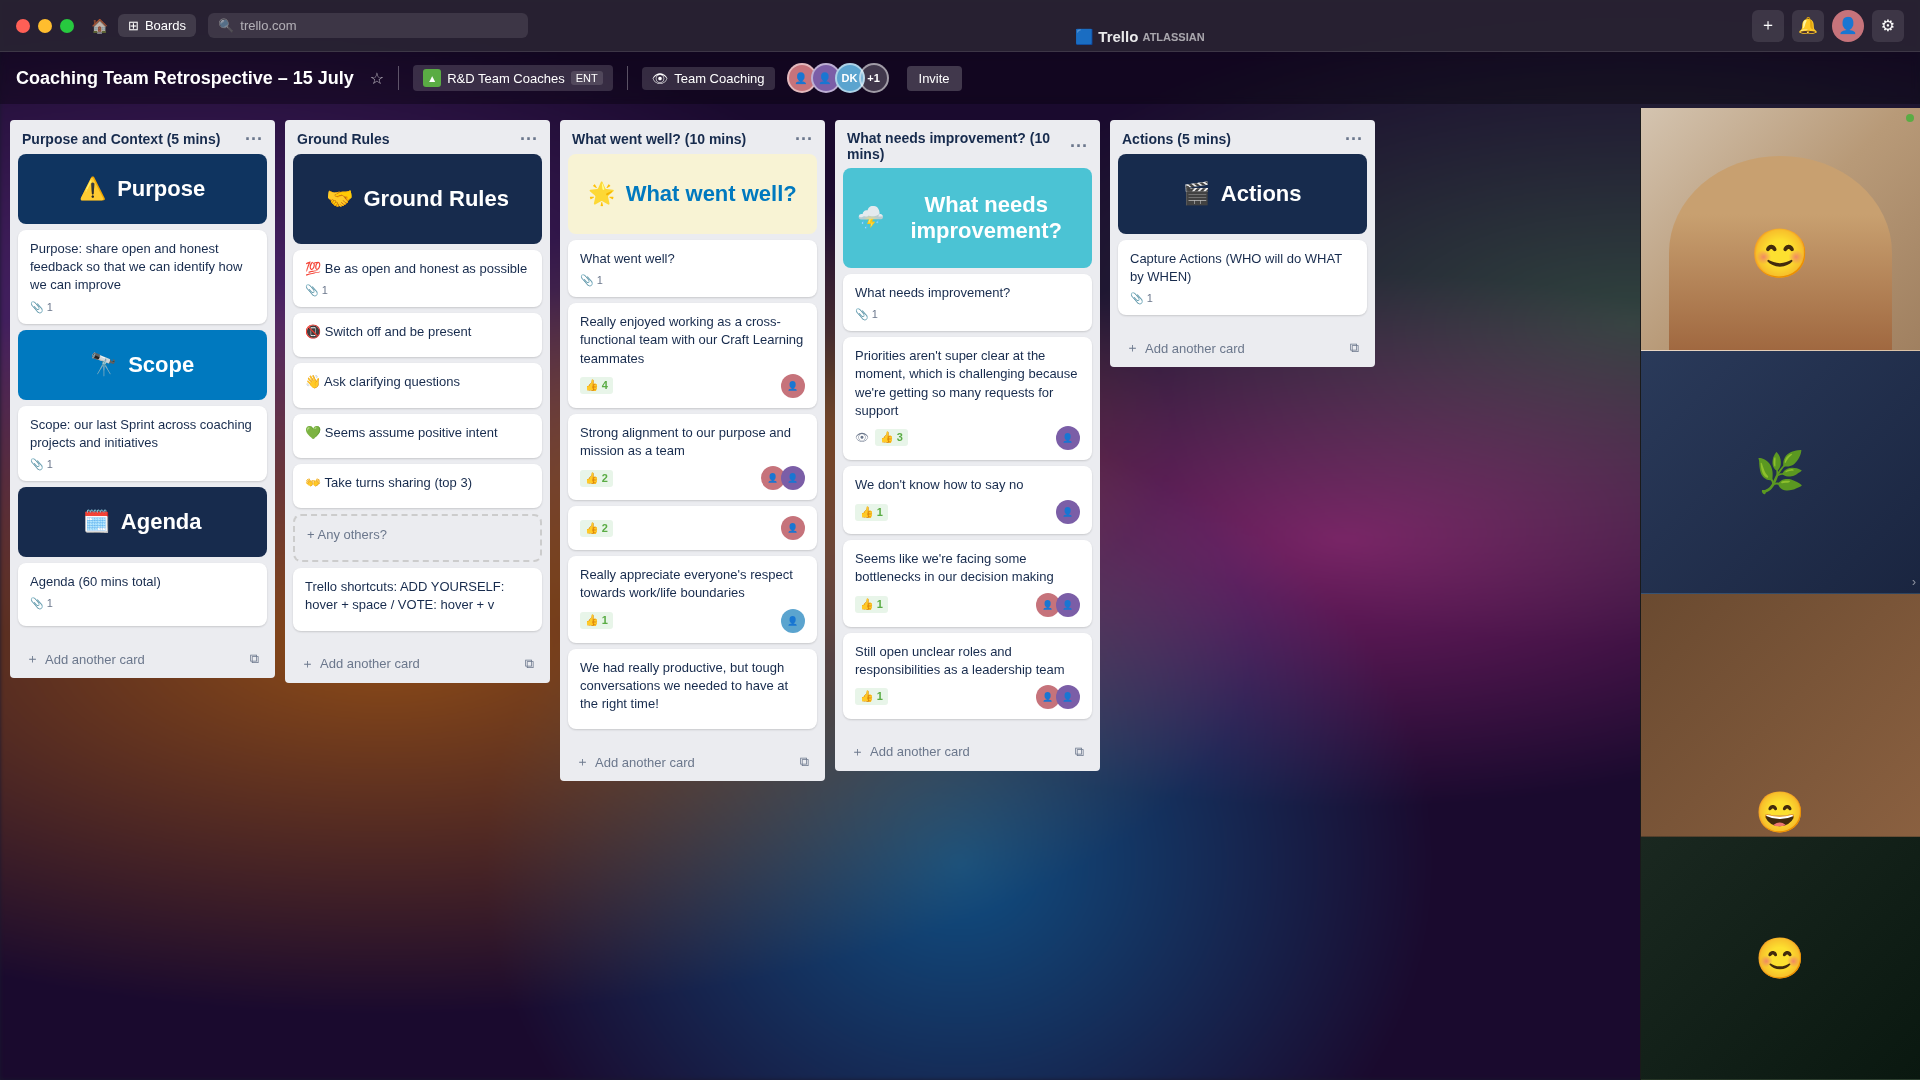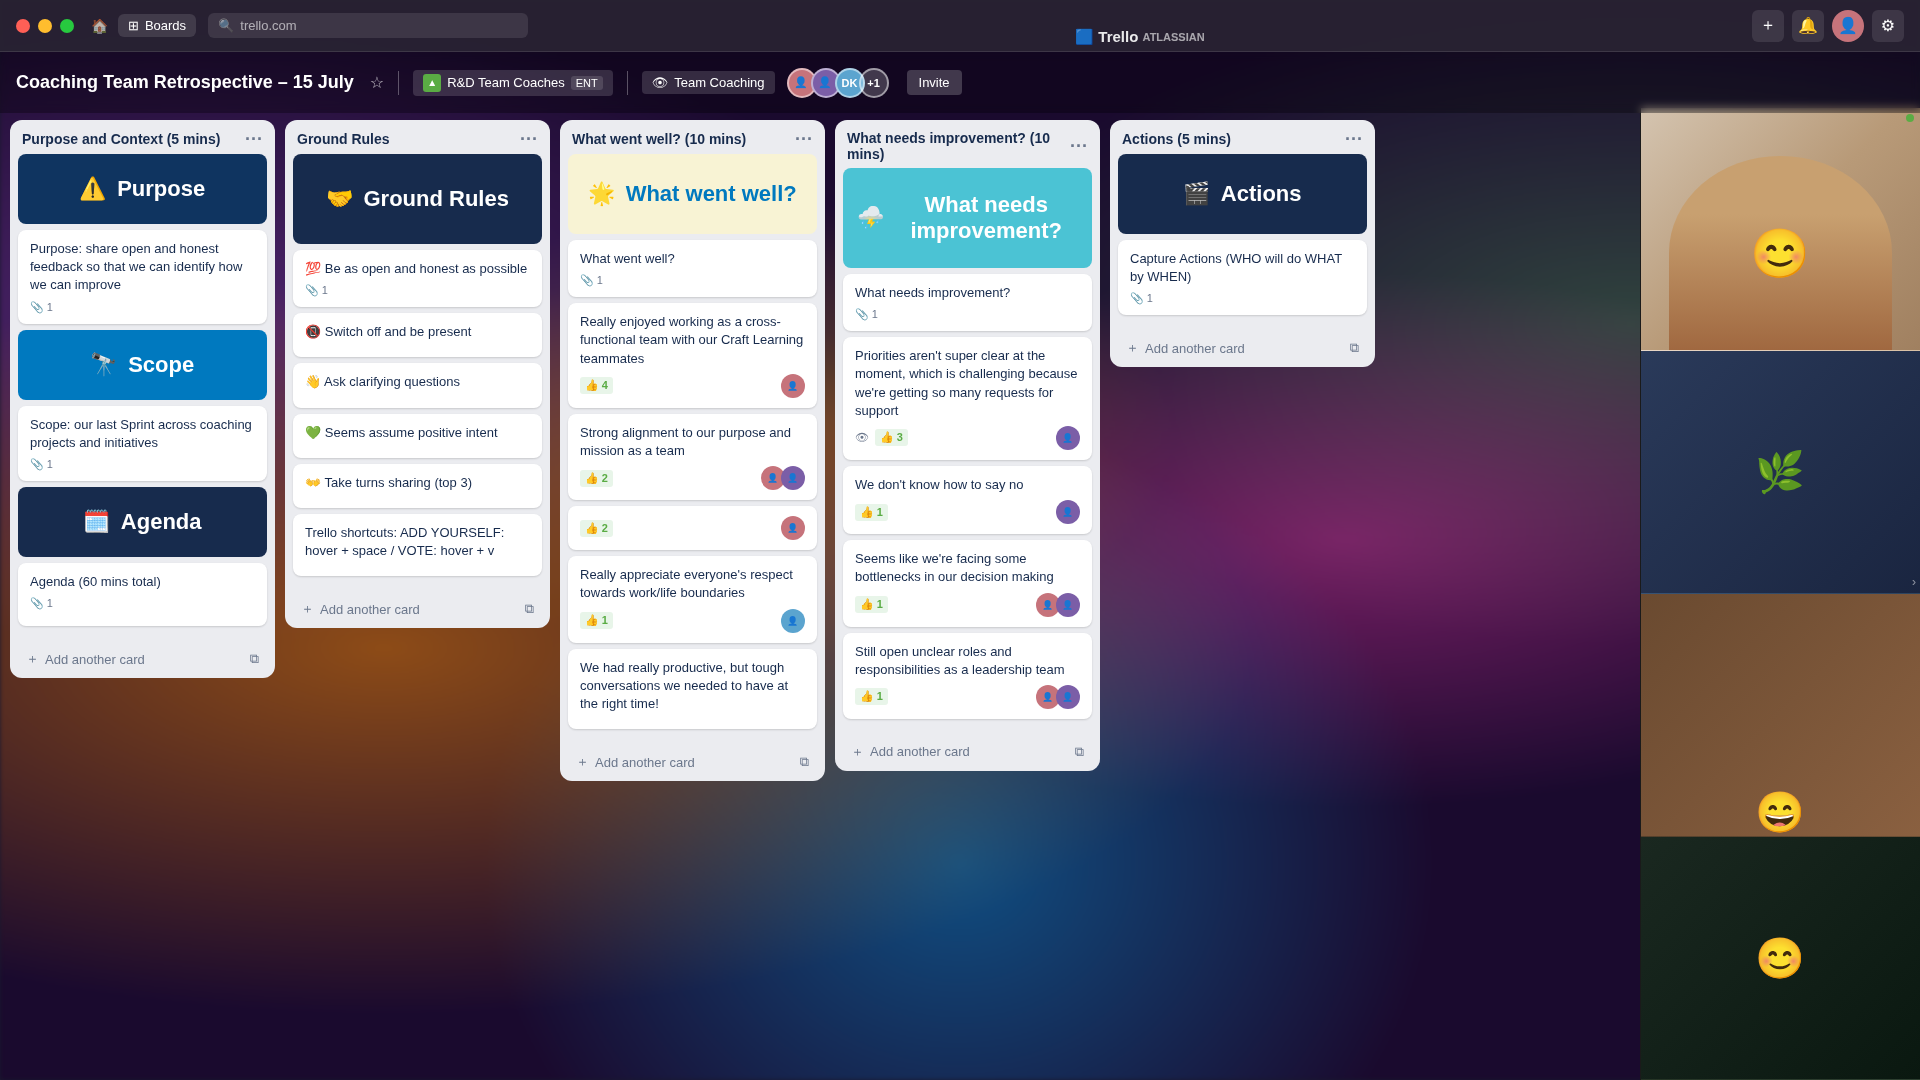--- a/index.html
+++ b/index.html
@@ -48,21 +48,21 @@
     .trello-logo {
       flex: 1; display: flex; align-items: center; justify-content: center;
       color: white; font-size: 15px; font-weight: 600; margin-top: 22px;
     }
     .trello-logo span { opacity: 0.9; }
     .chrome-actions { display: flex; align-items: center; gap: 8px; margin-right: 16px; }
     .chrome-btn { width: 32px; height: 32px; border-radius: 6px; background: rgba(255,255,255,0.1); display: flex; align-items: center; justify-content: center; color: white; cursor: pointer; font-size: 16px; }
 
     
     .trello-header {
-      position: absolute; top: 52px; left: 0; right: 0; height: 61px;
+      position: absolute; top: 52px; left: 0; right: 0; height: 52px;
       background: rgba(0,0,0,0.3);
       display: flex; align-items: center; padding: 0 16px; gap: 10px;
       z-index: 100; backdrop-filter: blur(4px);
     }
     .board-title { color: white; font-size: 18px; font-weight: 700; }
     .star-btn { color: rgba(255,255,255,0.7); font-size: 16px; cursor: pointer; margin-left: 6px; }
     .header-divider { width: 1px; height: 24px; background: rgba(255,255,255,0.3); margin: 0 4px; }
     .workspace-tag {
       display: flex; align-items: center; gap: 6px;
       background: rgba(255,255,255,0.15); border-radius: 4px;
@@ -90,21 +90,21 @@
     
     .board-area {
       position: absolute; top: 108px; left: 0; right: 280px; bottom: 0;
       display: flex; align-items: flex-start; padding: 12px 10px;
       gap: 10px; overflow-x: auto; overflow-y: hidden;
     }
 
     
     .column {
       width: 265px; min-width: 265px; background: #ebecf0;
-      border-radius: 12px; display: flex; flex-direction: column;
+      border-radius: 4px; display: flex; flex-direction: column;
       max-height: calc(100vh - 120px);
     }
     .column-header {
       display: flex; align-items: center; justify-content: space-between;
       padding: 10px 12px 6px; font-size: 14px; font-weight: 600; color: #172b4d;
       flex-shrink: 0;
     }
     .column-menu { color: #6b778c; cursor: pointer; font-size: 18px; line-height: 1; }
     .column-body { padding: 0 8px 8px; overflow-y: auto; flex: 1; }
     .add-card-btn {
@@ -317,20 +317,23 @@
       </div>
       <div class="card">
         <div class="card-title">👋 Ask clarifying questions</div>
       </div>
       <div class="card">
         <div class="card-title">💚 Seems assume positive intent</div>
       </div>
       <div class="card">
         <div class="card-title">👐 Take turns sharing (top 3)</div>
       </div>
+      <div class="card" style="background:#ebecf0; box-shadow:none; border: 2px dashed #ccc;">
+        <div class="card-title" style="color:#6b778c;">+ Any others?</div>
+      </div>
       <div class="card">
         <div class="card-title">Trello shortcuts: ADD YOURSELF: hover + space / VOTE: hover + v</div>
       </div>
     </div>
     <div class="add-card-btn">
       <span>＋</span>
       <span>Add another card</span>
       <span class="copy-icon">⧉</span>
     </div>
   </div>

